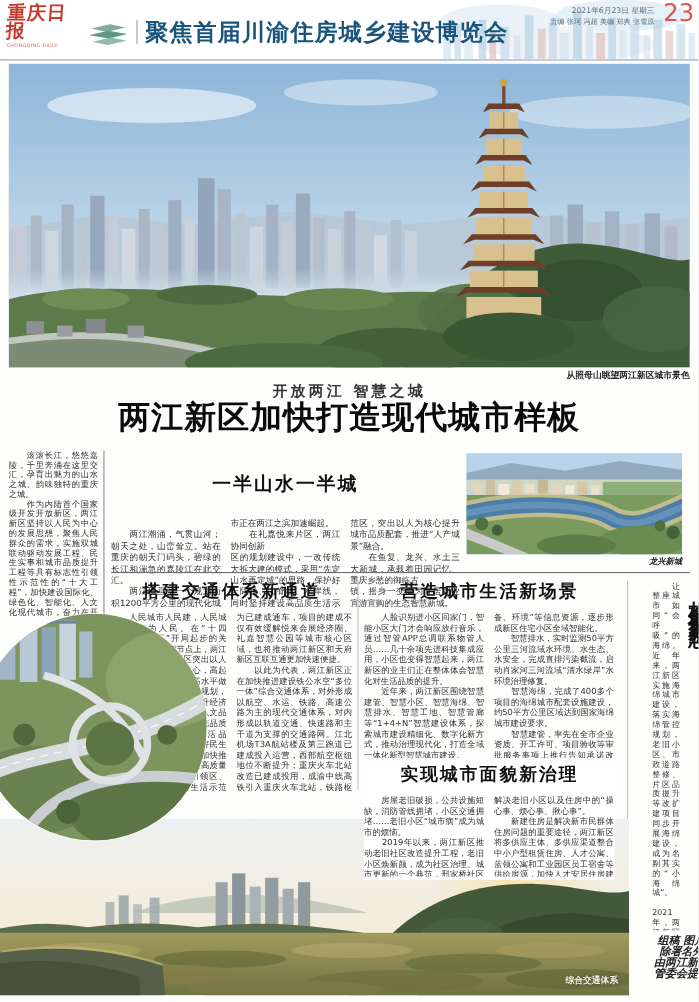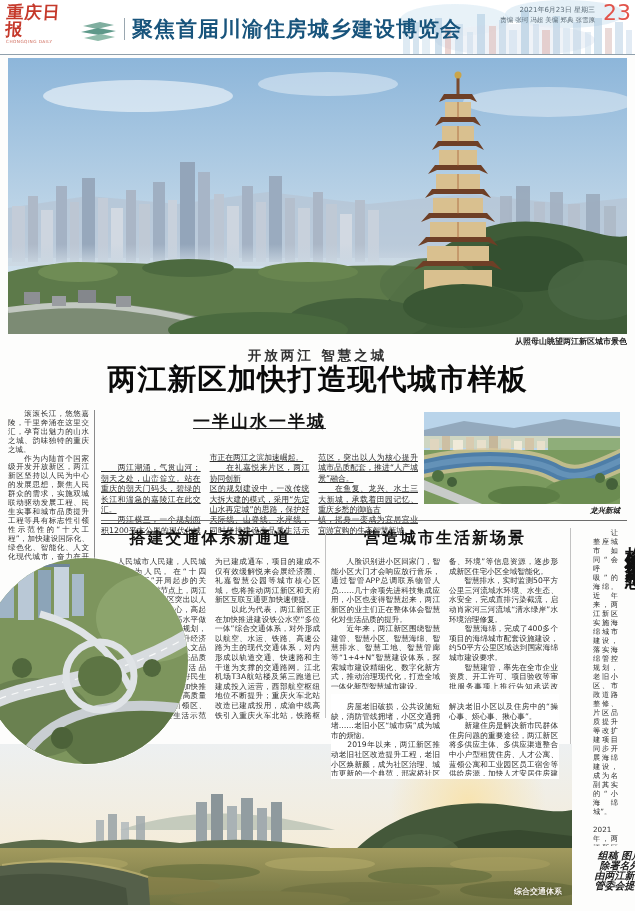--- a/index.html
+++ b/index.html
@@ -22,21 +22,21 @@
   
   .hero{left:8px;top:58px;width:619px;height:276px;overflow:hidden;background:#9fc2de;}
   .hero-caption{left:8px;top:336px;width:619px;text-align:right;font-size:8px;font-weight:bold;color:#222;}
   .kicker{left:0;top:347px;width:635px;text-align:center;font-size:13.5px;font-weight:600;color:#333;letter-spacing:3px;}
   .headline{left:0;top:360px;width:635px;text-align:center;font-size:29px;font-weight:900;color:#0a0a0a;letter-spacing:1px;}
   
   .txt{white-space:pre-line;text-align:justify;}
   .intro{left:8px;top:410px;width:81px;height:150px;font-size:7.5px;line-height:8.9px;overflow:hidden;}
   .intro-rule{left:94px;top:410px;height:150px;border-left:1px solid #8b8b8b;}
   .sec-title{font-weight:800;color:#111;text-align:center;letter-spacing:2px;}
-  .shanshui{left:101px;top:410px;width:317px;text-decoration:underline;}
+  .shanshui{left:101px;top:428px;width:317px;}
   .shanshui .sec-title{font-size:17px;}
   .shanshui .cols{margin-top:20px;column-count:3;column-gap:9px;height:84px;overflow:hidden;font-size:7.8px;line-height:10.4px;}
   .longxing{left:424px;top:412px;width:196px;height:92px;overflow:hidden;background:#bcd7ec;}
   .longxing-caption{left:424px;top:506px;width:196px;text-align:right;font-size:7.5px;font-weight:bold;font-style:italic;color:#222;}
   .main-rule{left:101px;top:520px;width:526px;border-top:1px solid #6d6d6d;}
   .twocol{display:flex;gap:9px;margin-top:8px;}
   .twocol .col{width:105px;overflow:hidden;font-size:7.6px;line-height:9.6px;}
   .jiaotong{left:101px;top:528px;width:219px;}
   .jiaotong .sec-title{font-size:16px;}
   .jiaotong .col{height:162px;}
@@ -305,20 +305,21 @@
 　　其中，智慧工地已经实现在建项目全域覆盖，形成了“政府、企业、项目”三级建设管理协同体系。
 　　智慧小区汇集了“人、房、车、设</div>
       <div class="col txt">备、环境”等信息资源，逐步形成新区住宅小区全域智能化。
 　　智慧排水，实时监测50平方公里三河流域水环境、水生态、水安全，完成直排污染截流，启动肖家河三河流域“清水绿岸”水环境治理修复。
 　　智慧海绵，完成了400多个项目的海绵城市配套设施建设，约50平方公里区域达到国家海绵城市建设要求。
 　　智慧建管，率先在全市企业资质、开工许可、项目验收等审批服务事项上推行告知承诺改革，强化以信用为核心的分级分类监管措施，形成“承诺—监管”的环境，落实两江新区“放管服”改革的保障。</div>
     </div>
   </div>
 
   <div class="abs mianmao">
+    <div class="sec-title">实现城市面貌新治理</div>
     <div class="twocol">
       <div class="col txt">　　房屋老旧破损，公共设施短缺，消防管线拥堵，小区交通拥堵……老旧小区“城市病”成为城市的烦恼。
 　　2019年以来，两江新区推动老旧社区改造提升工程，老旧小区焕新颜，成为社区治理、城市更新的一个典范，邢家桥社区书记谢三与居民的故事也感动了无数人。
 　　“十四五”期间，两江新区将对18个老旧小区进行改造提升，切实</div>
       <div class="col txt">解决老旧小区以及住房中的“操心事、烦心事、揪心事”。
 　　新建住房是解决新市民群体住房问题的重要途径，两江新区将多供应主体、多供应渠道整合中小户型租赁住房、人才公寓、蓝领公寓和工业园区员工宿舍等供给房源，加快人才安居住房建设，满足各类人才安居需求，将两江新区打造成为广大人才向往之地、荟聚之地、创业之地。</div>
     </div>
   </div>
 
   <div class="abs colrule2"></div>

